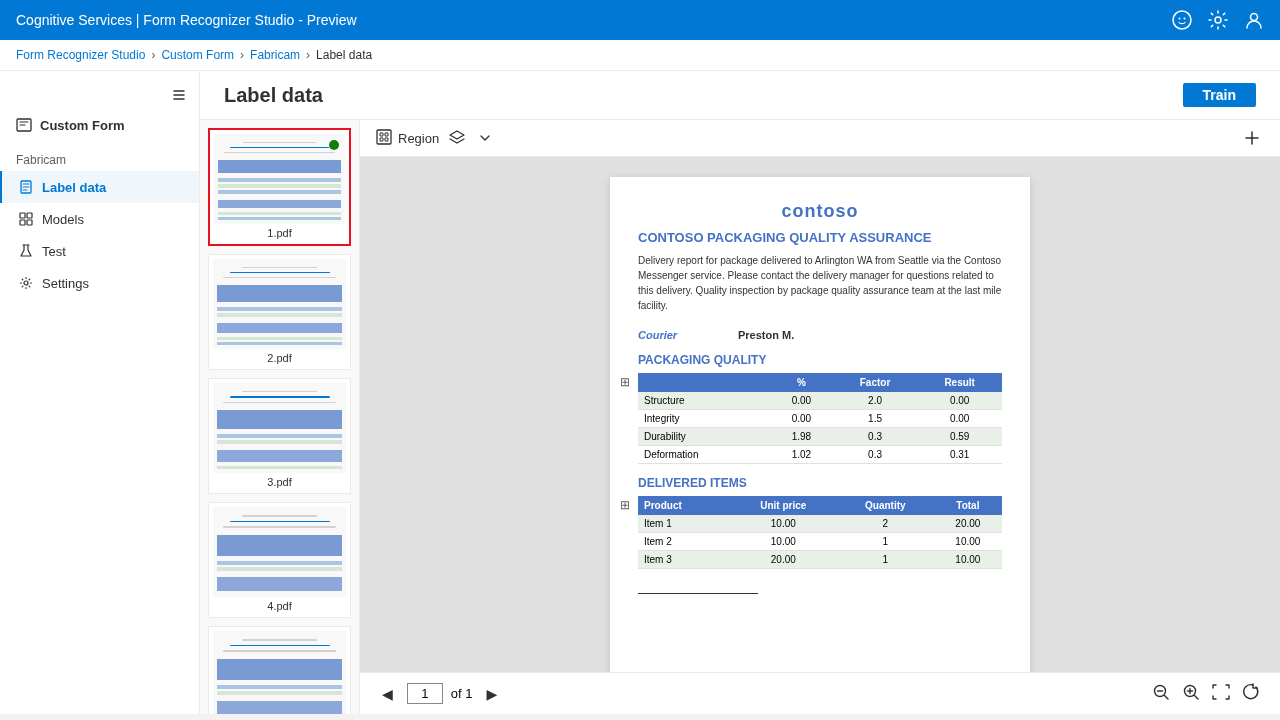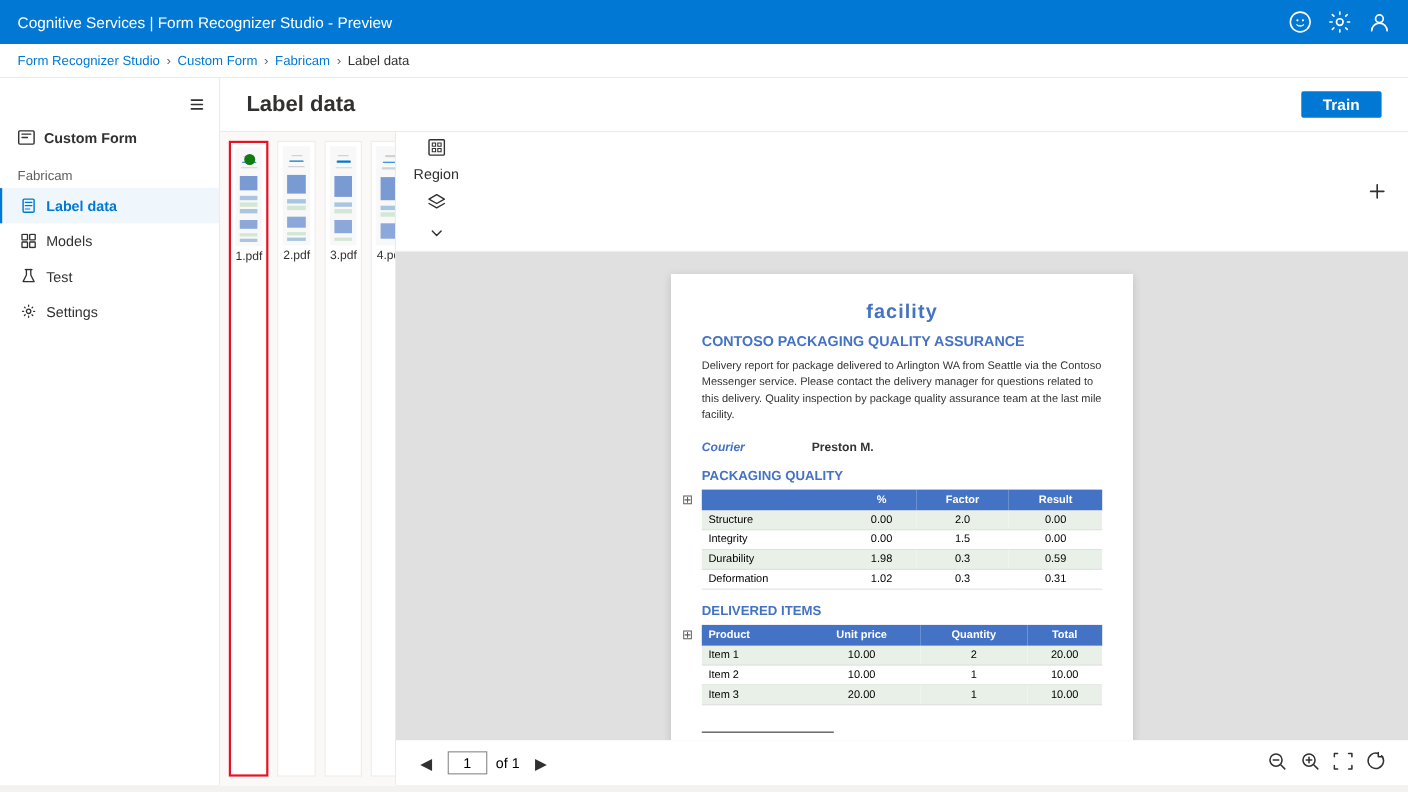--- a/index.html
+++ b/index.html
@@ -123,21 +123,21 @@
     }
 
     
     .doc-list {
       width: 160px;
       background: #faf9f8;
       border-right: 1px solid #edebe9;
       overflow-y: auto;
       padding: 8px;
       display: flex;
-      flex-direction: row;
+      flex-direction: column;
       gap: 8px;
     }
     .doc-thumb {
       border: 1px solid #edebe9;
       background: white;
       cursor: pointer;
       padding: 4px;
       position: relative;
     }
     .doc-thumb.selected { border: 2px solid #e81123; }
@@ -178,21 +178,21 @@
 
     
     .viewer-toolbar {
       background: white;
       border-bottom: 1px solid #edebe9;
       padding: 6px 16px;
       display: flex;
       align-items: center;
       justify-content: space-between;
     }
-    .toolbar-left { display: flex; align-items: center; gap: 6px; flex-direction: column; }
+    .toolbar-left { display: flex; align-items: center; gap: 6px; }
     .toolbar-right { display: flex; align-items: center; gap: 4px; }
     .region-label { font-size: 13px; color: #323130; display: flex; align-items: center; gap: 6px; }
     .toolbar-btn {
       background: none;
       border: none;
       cursor: pointer;
       padding: 4px;
       color: #323130;
       font-size: 16px;
       display: flex;
@@ -550,21 +550,21 @@
               <svg width="16" height="16" viewBox="0 0 16 16" fill="none">
                   <path d="M8 2v12M2 8h12" stroke="#323130" stroke-width="1.5" stroke-linecap="round"></path>
                 </svg>
             </button>
           </div>
         </div>
 
         <div class="doc-viewer">
           <div class="doc-page">
 
-            <div class="doc-header-company">facility</div>
+            <div class="doc-header-company">contoso</div>
             <div class="doc-title">CONTOSO PACKAGING QUALITY ASSURANCE</div>
             <div class="doc-description">Delivery report for package delivered to Arlington WA from Seattle via the Contoso Messenger service. Please contact the delivery manager for questions related to this delivery. Quality inspection by package quality assurance team at the last mile facility.</div>
 
             <div class="doc-field-row">
               <span class="doc-field-label">Courier</span>
               <span class="doc-field-value">Preston M.</span>
             </div>
 
 
             <div class="doc-section-title">PACKAGING QUALITY</div>

